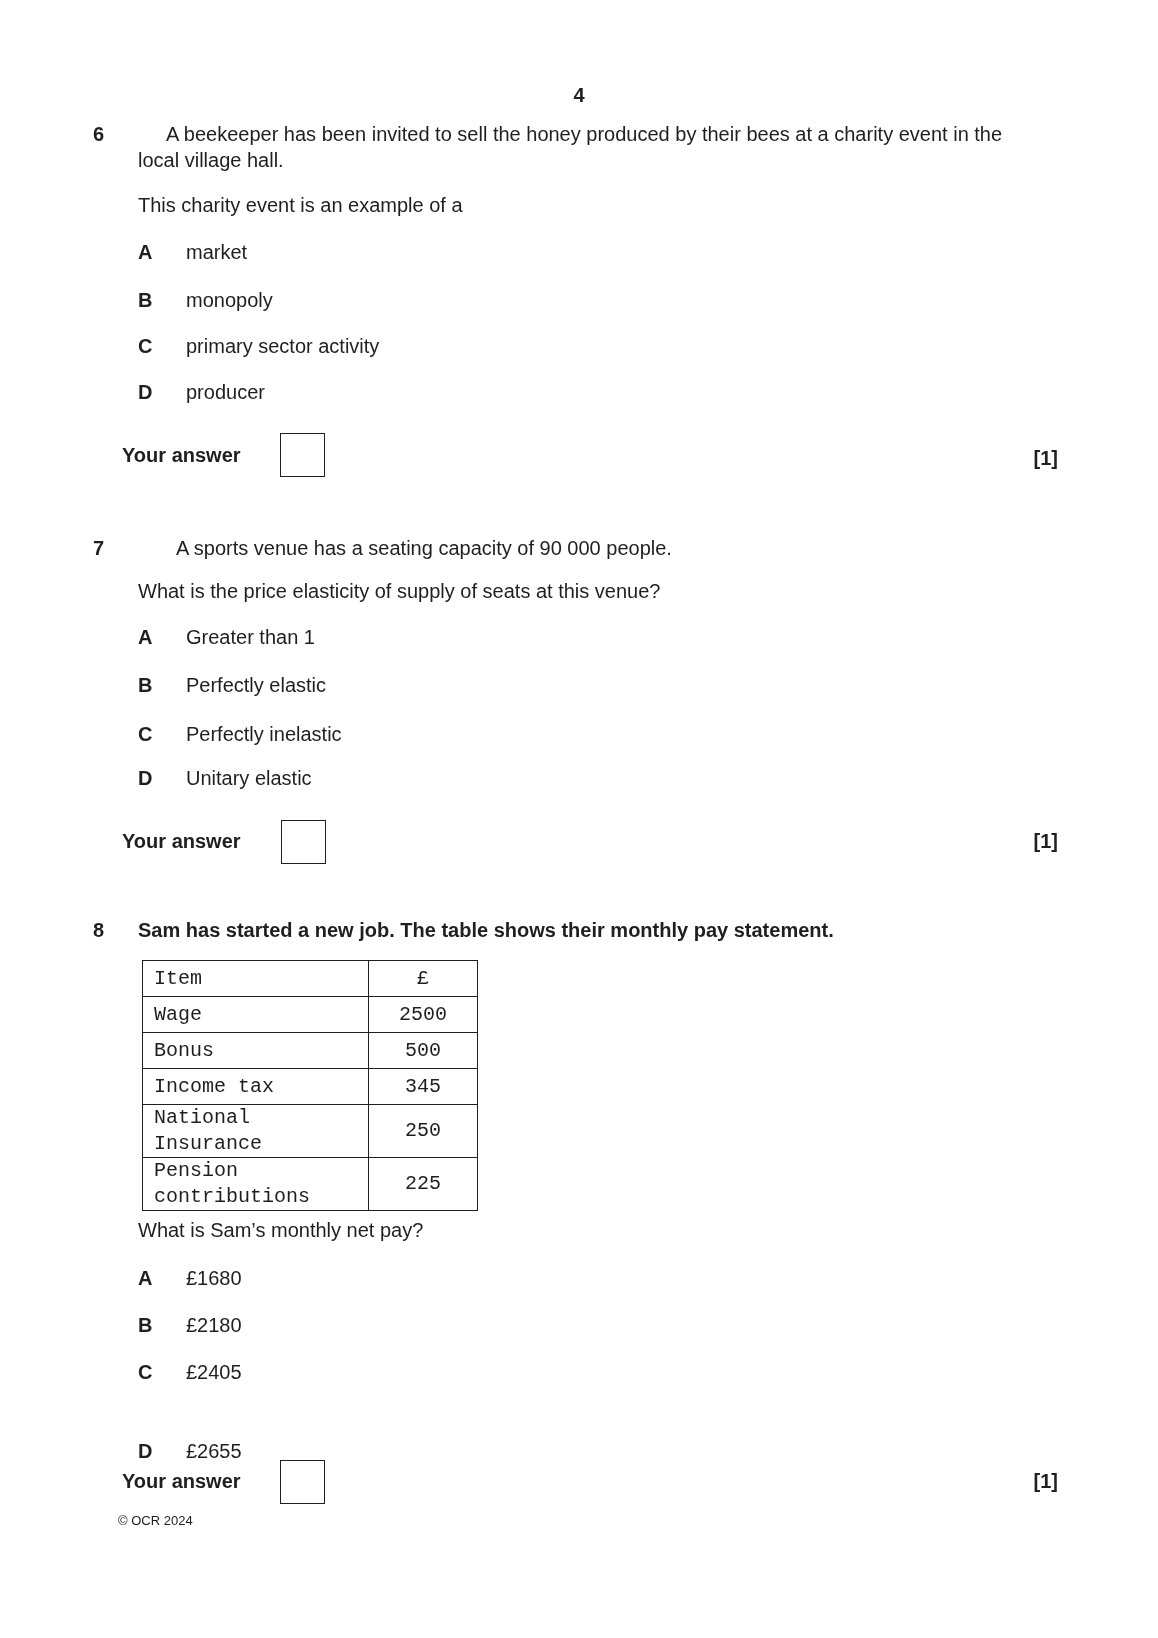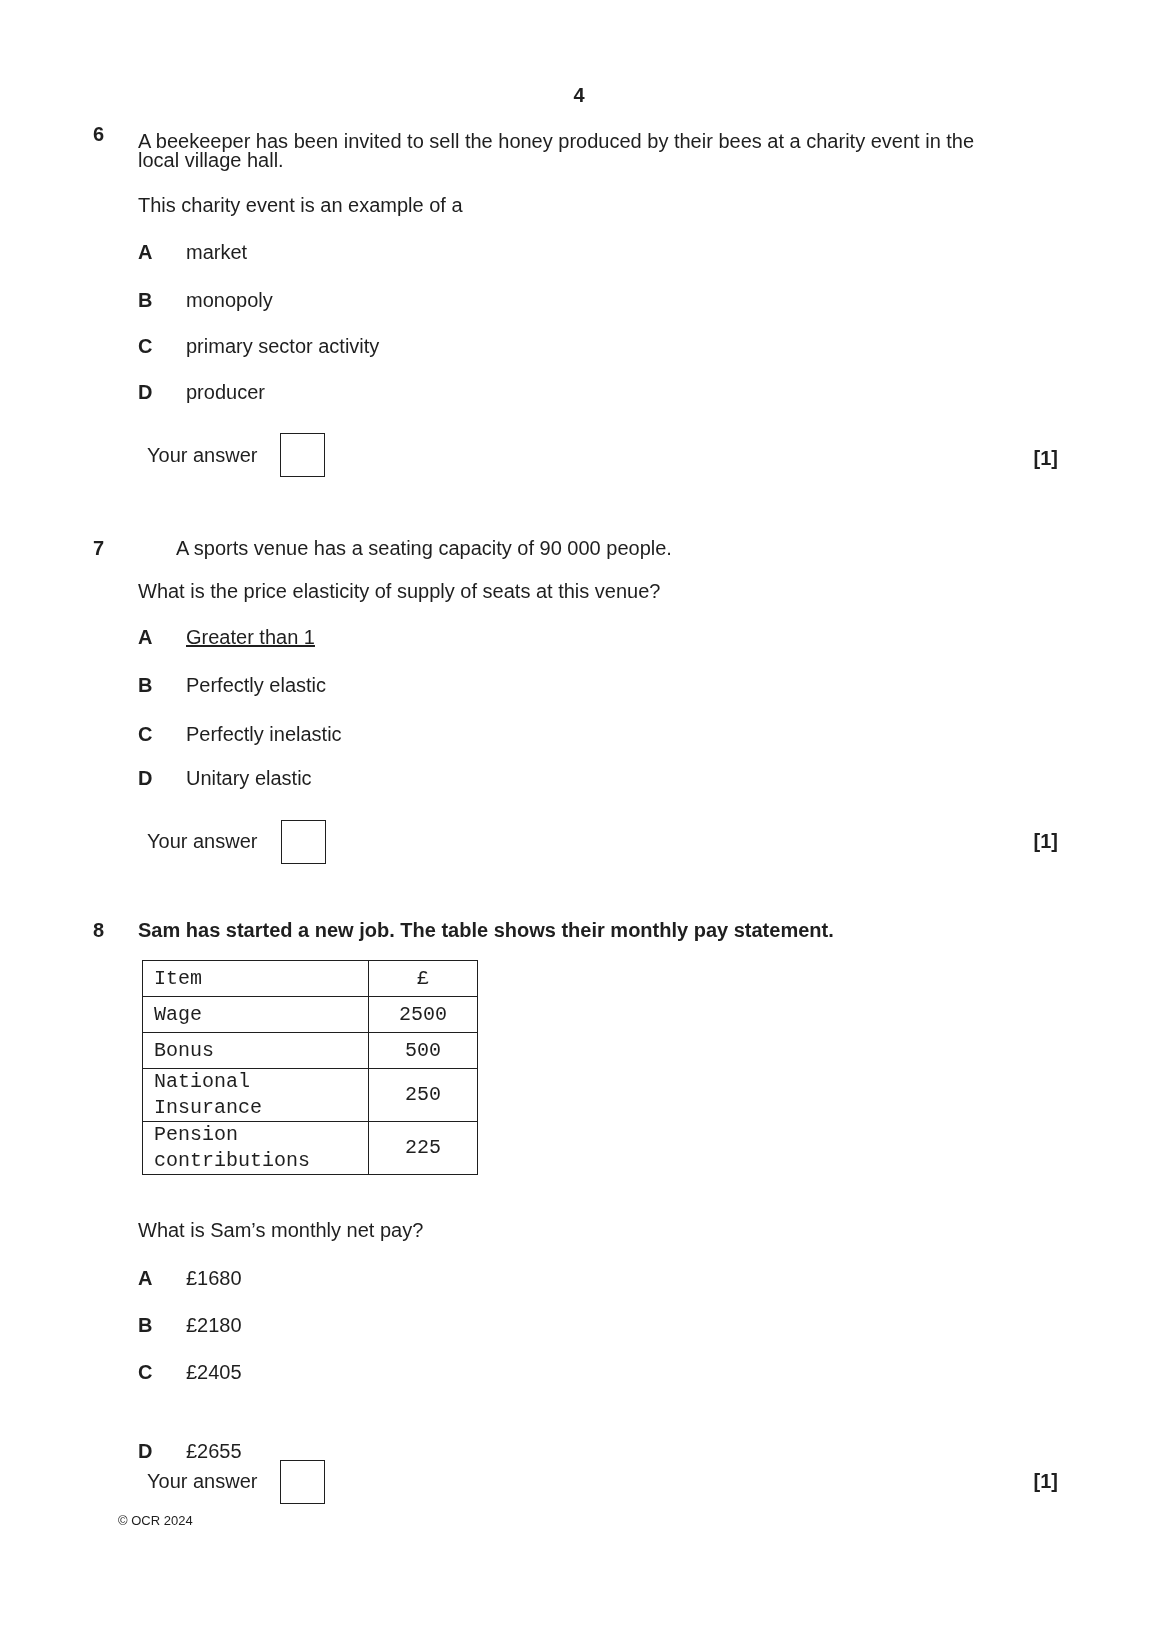--- a/index.html
+++ b/index.html
@@ -14,21 +14,21 @@
     line-height: 26px;
     color: #1f1f1f;
     overflow: hidden;
   }
   .abs { position: absolute; }
   .page-num { left: 0; width: 100%; text-align: center; font-weight: bold; }
   .qnum { left: 93px; font-weight: bold; }
   .qtext { left: 138px; width: 900px; }
   .opt { left: 138px; width: 700px; }
   .opt .letter { display: inline-block; width: 48px; font-weight: bold; }
-  .ya-label { left: 147px; }
+  .ya-label { left: 122px; font-weight: bold; }
   .ans-box {
     position: absolute;
     width: 45px; height: 44px;
     box-sizing: border-box;
     border: 1.5px solid #1f1f1f;
     background: #ffffff;
   }
   .marks { right: 100px; font-weight: bold; }
   table.paytable {
     position: absolute;
@@ -52,21 +52,21 @@
   .footer { left: 118px; top: 1512px; font-size: 13px; line-height: 18px; }
 </style>
 </head>
 <body>
 
 <div class="page">
 
   <div class="abs page-num" style="top:82px;">4</div>
 
   <div class="abs qnum" style="top:121px;">6</div>
-  <div class="abs qtext" style="top:128px;">A beekeeper has been invited to sell the honey produced by their bees at a charity event in the</div>
+  <div class="abs qtext" style="top:121px;margin-left:28px;">A beekeeper has been invited to sell the honey produced by their bees at a charity event in the</div>
   <div class="abs qtext" style="top:147px;">local village hall.</div>
   <div class="abs qtext" style="top:192px;">This charity event is an example of a</div>
 
   <div class="abs opt" style="top:239px;">
     <span class="letter">A</span><span>market</span>
   </div>
   <div class="abs opt" style="top:287px;">
     <span class="letter">B</span><span>monopoly</span>
   </div>
   <div class="abs opt" style="top:333px;">
@@ -77,21 +77,21 @@
   </div>
 
   <div class="abs ya-label" style="top:442px;">Your answer</div>
   <div class="ans-box" style="left:280px; top:433px;"></div>
   <div class="abs marks" style="top:445px;">[1]</div>
 
   <div class="abs qnum" style="top:535px;">7</div>
   <div class="abs qtext" style="top:535px;margin-left:38px;">A sports venue has a seating capacity of 90 000 people.</div>
   <div class="abs qtext" style="top:578px;">What is the price elasticity of supply of seats at this venue?</div>
 
-  <div class="abs opt" style="top:624px;text-decoration:underline;">
+  <div class="abs opt" style="top:624px;">
     <span class="letter">A</span><span>Greater than 1</span>
   </div>
   <div class="abs opt" style="top:672px;">
     <span class="letter">B</span><span>Perfectly elastic</span>
   </div>
   <div class="abs opt" style="top:721px;">
     <span class="letter">C</span><span>Perfectly inelastic</span>
   </div>
   <div class="abs opt" style="top:765px;">
     <span class="letter">D</span><span>Unitary elastic</span>
@@ -110,20 +110,24 @@
       <th class="col-item">Item</th>
       <th class="col-val">£</th>
     </tr>
     <tr>
       <td class="col-item">Wage</td>
       <td class="col-val">2500</td>
     </tr>
     <tr>
       <td class="col-item">Bonus</td>
       <td class="col-val">500</td>
+    </tr>
+    <tr>
+      <td class="col-item">Income tax</td>
+      <td class="col-val">345</td>
     </tr>
     <tr>
       <td class="col-item">National Insurance</td>
       <td class="col-val">250</td>
     </tr>
     <tr>
       <td class="col-item">Pension contributions</td>
       <td class="col-val">225</td>
     </tr>
   </tbody>

